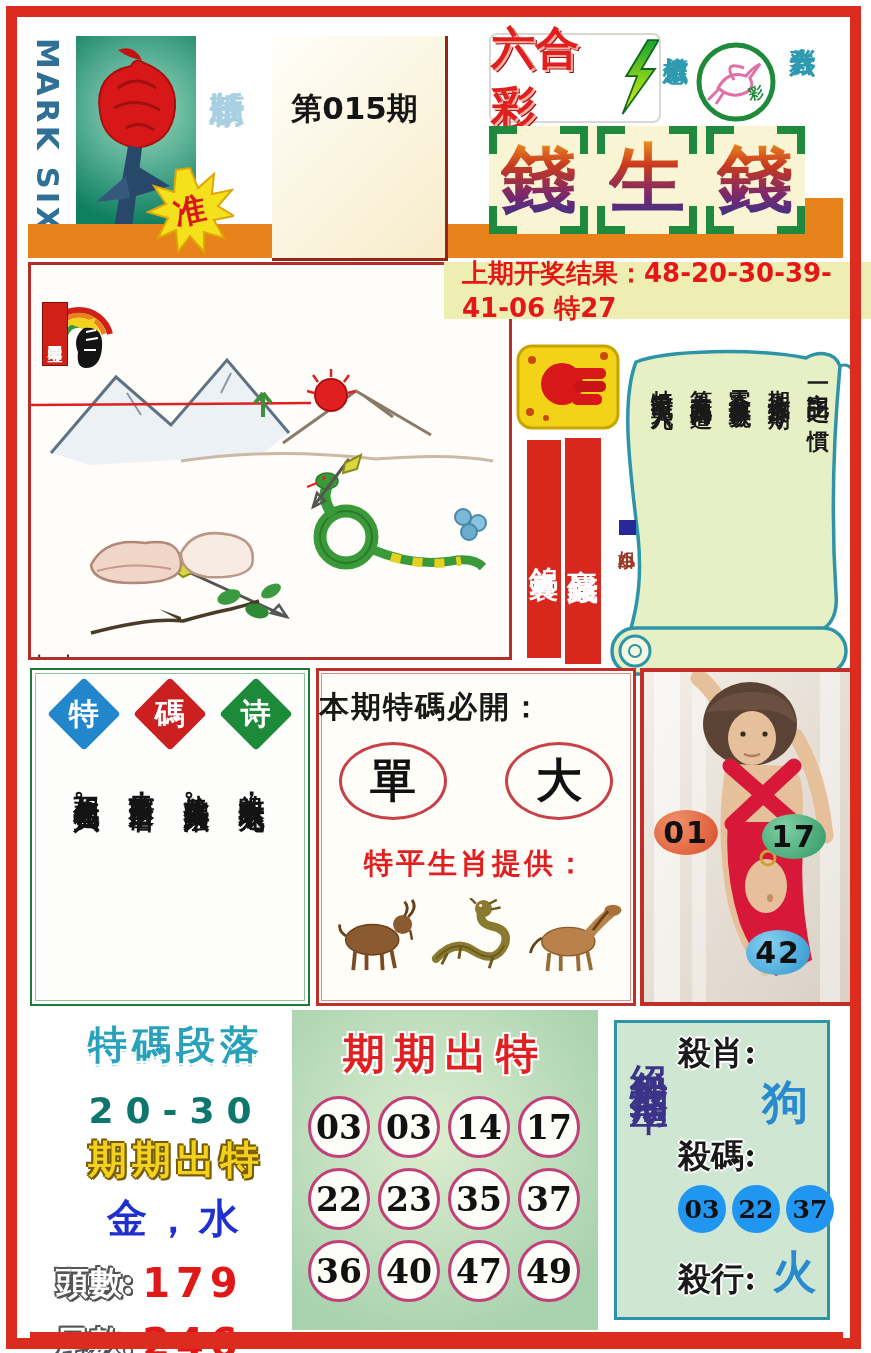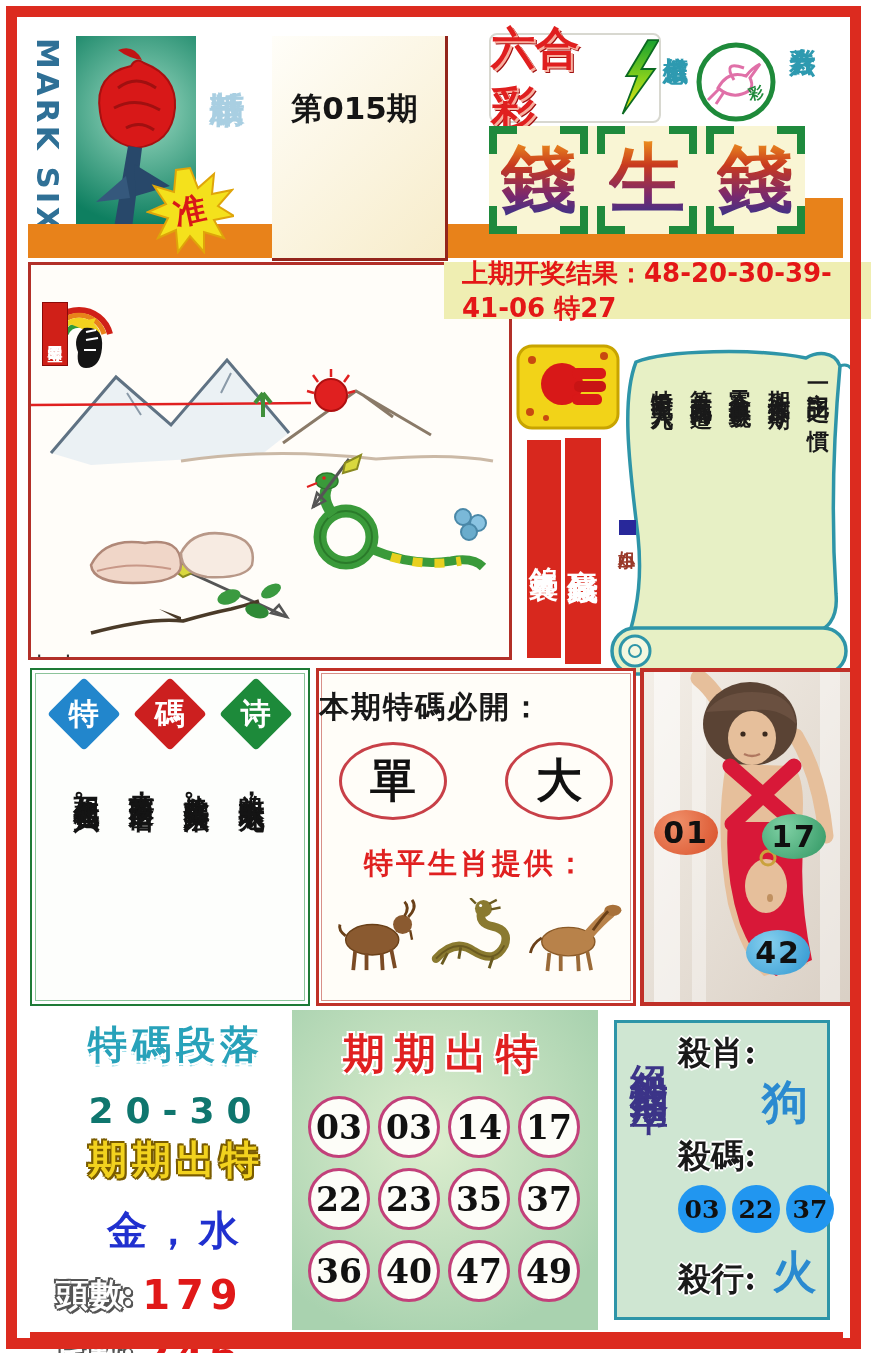--- a/index.html
+++ b/index.html
@@ -87,21 +87,21 @@
   #badge-17{left:118px;top:142px;background:radial-gradient(circle at 35% 30%,#7fd0a4,#2f9662);}
   #badge-42{left:102px;top:258px;background:radial-gradient(circle at 35% 30%,#86d0ef,#2d95cf);}
   
   #bl-panel{left:44px;top:1010px;width:264px;height:330px;background:#fff;}
   .bl-line{text-align:center;font-weight:bold;}
   #bl-title{margin-top:8px;font-size:39px;color:#28a2ba;letter-spacing:5px;font-family:"DejaVu Serif",serif;
             text-shadow:2px 2px 0 #fff,-2px -2px 0 #fff,2px -2px 0 #fff,-2px 2px 0 #fff,0 3px 0 #9adce8;}
   #bl-range{font-size:36px;color:#0f766e;letter-spacing:12px;margin-top:18px;}
   #bl-five{font-size:39px;color:#f2d21e;letter-spacing:5px;margin-top:2px;font-family:"DejaVu Serif",serif;
            text-shadow:2px 0 #7a5c00,-2px 0 #7a5c00,0 2px #7a5c00,0 -2px #7a5c00,2px 2px #7a5c00,-2px -2px #7a5c00;}
-  #bl-elem{font-size:40px;color:#2030cf;letter-spacing:6px;margin-top:16px;font-family:Liberation Serif, serif;}
+  #bl-elem{font-size:40px;color:#2030cf;letter-spacing:6px;margin-top:4px;font-family:Liberation Serif, serif;}
   .bl-row{display:flex;align-items:flex-end;padding-left:12px;margin-top:14px;}
   .bl-label{font-size:33px;font-weight:bold;color:#fefefe;font-family:"DejaVu Serif",serif;
             text-shadow:2px 0 #555,-2px 0 #555,0 2px #555,0 -2px #555,2px 2px #555,-2px -2px #555;}
   .bl-val{font-size:40px;font-weight:bold;color:#e01818;letter-spacing:6px;margin-left:8px;}
   
   #bm-panel{left:292px;top:1010px;width:306px;height:320px;
             background:radial-gradient(circle at 45% 40%,#ddeecf,#a9d2af 80%);}
   #bm-title{text-align:center;margin-top:16px;font-size:42px;font-weight:bold;color:#e02020;letter-spacing:9px;font-family:"DejaVu Serif",serif;
             text-shadow:2px 2px 0 #fff,-2px -2px 0 #fff,2px -2px 0 #fff,-2px 2px 0 #fff;}
   #bm-grid{display:grid;grid-template-columns:repeat(4,64px);gap:10px 6px;justify-content:center;margin-top:14px;}

